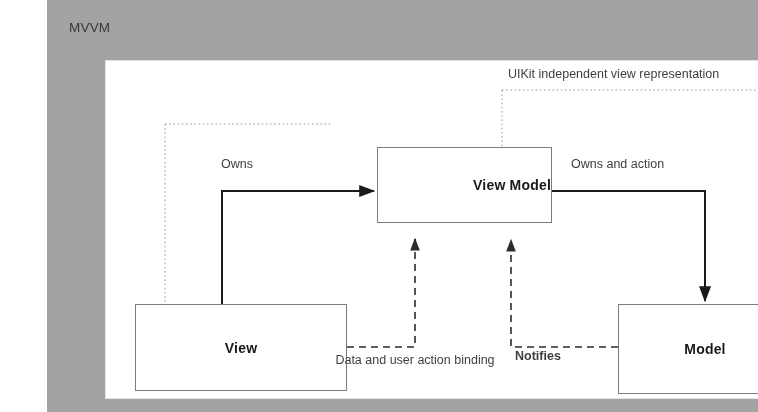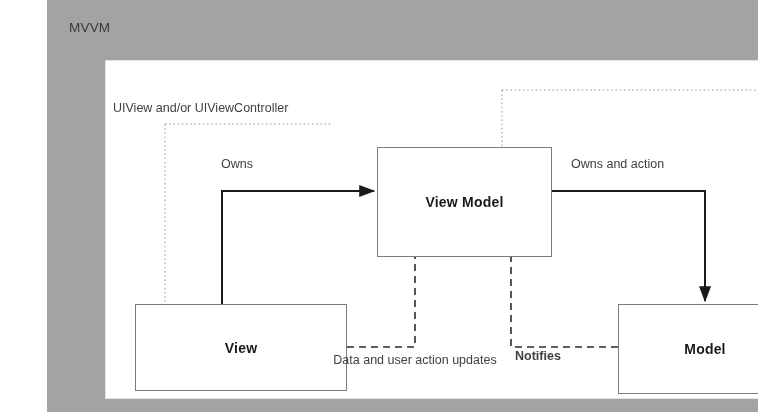--- a/index.html
+++ b/index.html
@@ -56,21 +56,21 @@
     justify-content: center;
   }
   .node-label {
     font-size: 14px;
     font-weight: bold;
     color: #1a1a1a;
     letter-spacing: 0.2px;
     white-space: nowrap;
   }
   #node-view      { left: 88px;  top: 304px; width: 212px; height: 87px; }
-  #node-viewmodel { left: 330px; top: 147px; width: 175px; height: 110px; }
+  #node-viewmodel { left: 330px; top: 147px; width: 175px; height: 76px; justify-content: flex-end; }
   #node-model     { left: 571px; top: 304px; width: 174px; height: 90px; }
 
   .edge-label {
     position: absolute;
     font-size: 12.5px;
     color: #3f3f3f;
     line-height: 16px;
     white-space: nowrap;
   }
   .edge-label.wrap { white-space: normal; text-align: center; }
@@ -134,20 +134,20 @@
   </div>
 
   <div class="node-box" id="node-viewmodel">
     <span class="node-label">View Model</span>
   </div>
 
   <div class="node-box" id="node-model">
     <span class="node-label">Model</span>
   </div>
 
-  <div class="edge-label" id="label-uiview">UIView and/or UIViewController</div>
+  <div class="edge-label" id="label-uikit">UIKit independent view representation</div>
 
   <div class="edge-label" id="label-owns">Owns</div>
   <div class="edge-label" id="label-owns-updates">Owns and action</div>
-  <div class="edge-label wrap" id="label-binding">Data and user action updates</div>
+  <div class="edge-label wrap" id="label-binding">Data and user action binding</div>
   <div class="edge-label" id="label-notifies">Notifies</div>
 
 </div>
 
 </body></html>

